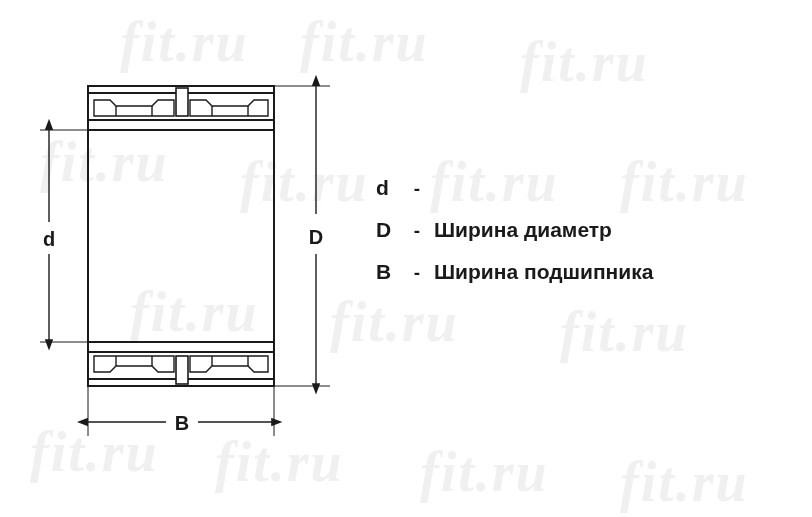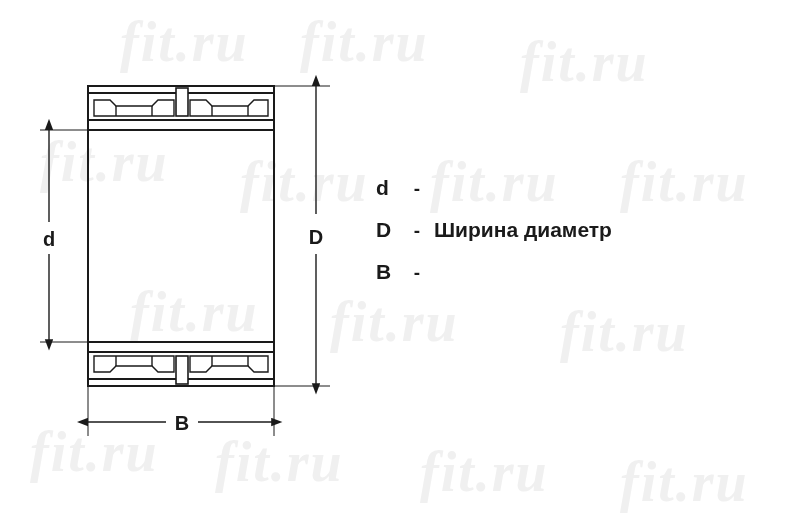--- a/index.html
+++ b/index.html
@@ -193,17 +193,18 @@
 
     <div class="legend-row">
       <span class="legend-sym">D</span>
       <span class="legend-dash">-</span>
       <span class="legend-text">Ширина диаметр</span>
     </div>
 
     <div class="legend-row">
       <span class="legend-sym">B</span>
       <span class="legend-dash">-</span>
+      <span class="legend-text">Ширина подшипника</span>
     </div>
 
   </div>
 
 </div>
 
 </body></html>

